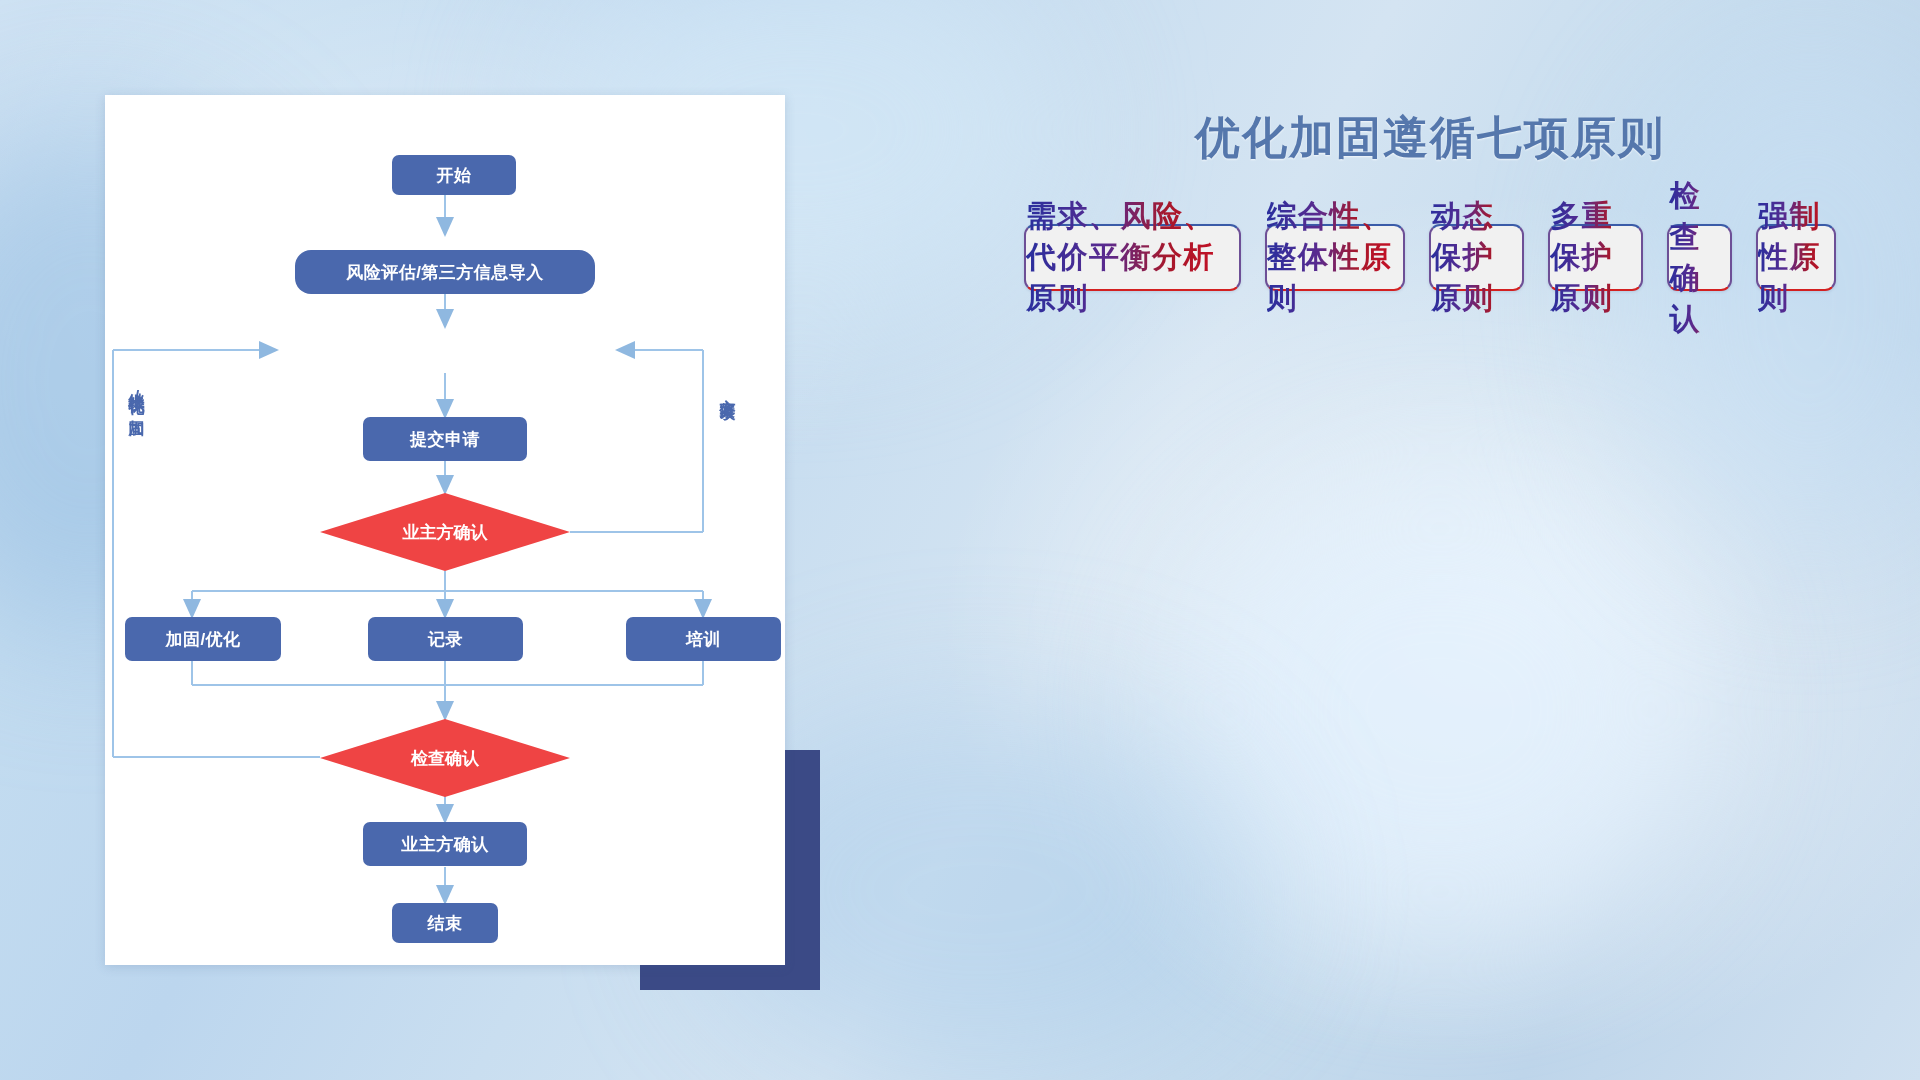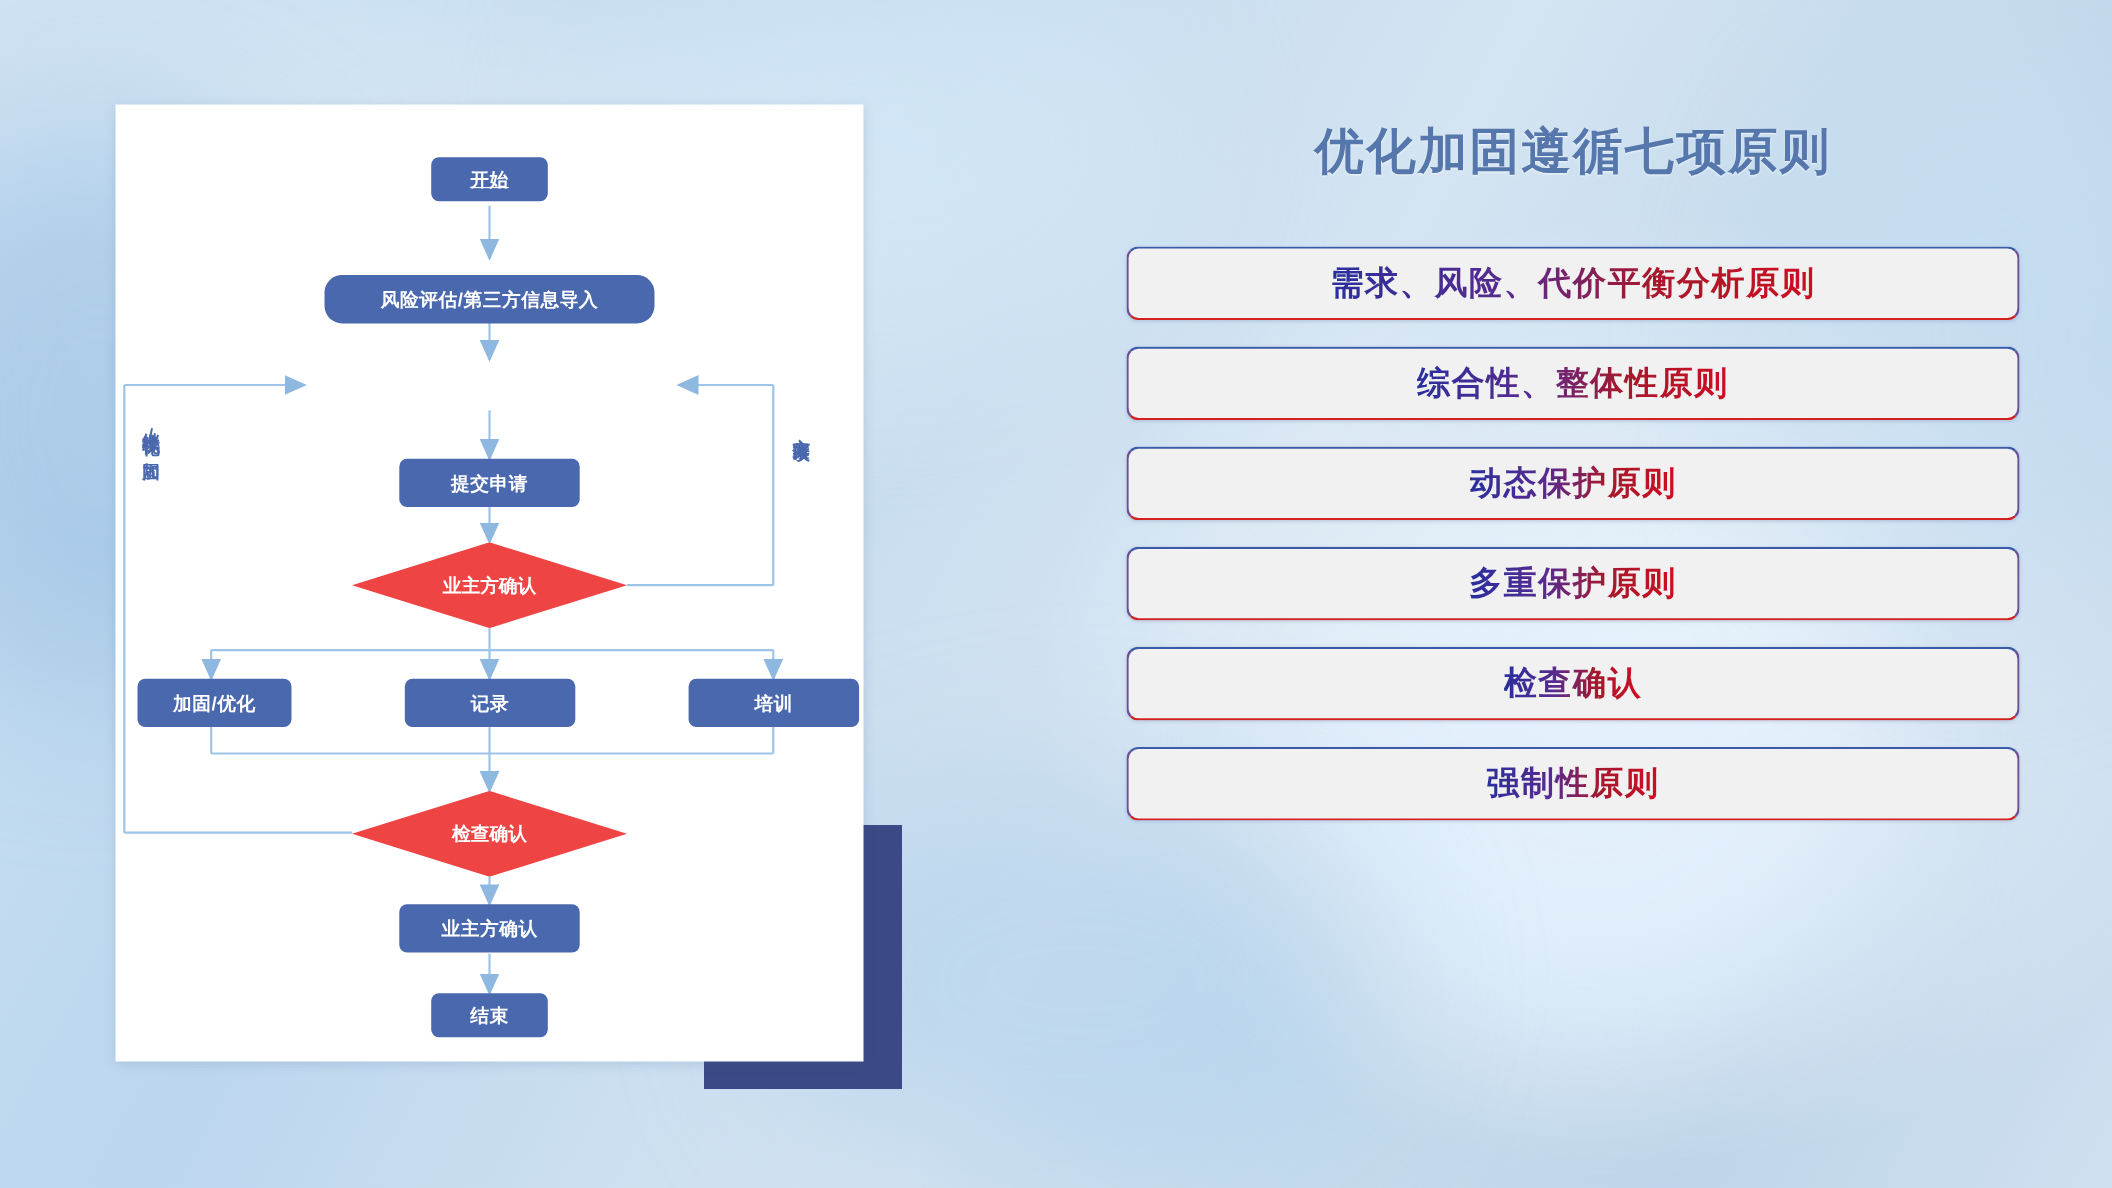--- a/index.html
+++ b/index.html
@@ -121,21 +121,21 @@
     font-weight: bold;
     color: #5577ac;
     letter-spacing: 2px;
     margin-top: 38px;
     margin-bottom: 56px;
     text-shadow: 0 1px 2px rgba(255,255,255,0.7);
   }
 
   .principle-list {
     display: flex;
-    flex-direction: column;
+    flex-direction: row;
     gap: 24px;
     padding: 0 24px;
   }
 
   .principle-card {
     position: relative;
     height: 67px;
     background: #f1f1f1;
     border-radius: 11px;
     border-top: 2px solid #3a5ba8;
@@ -206,38 +206,38 @@
       <line x1="215" y1="662" x2="8" y2="662"></line>
       <line x1="8" y1="662" x2="8" y2="255"></line>
       <line x1="8" y1="255" x2="172" y2="255" marker-end="url(#arr)"></line>
 
       <line x1="465" y1="437" x2="598" y2="437"></line>
       <line x1="598" y1="437" x2="598" y2="255"></line>
       <line x1="598" y1="255" x2="512" y2="255" marker-end="url(#arr)"></line>
     </g>
   </svg>
 
-  <div class="node" style="left:287px; top:48px; width:106px; height:40px;text-decoration:underline;">
+  <div class="node" style="left:287px; top:60px; width:124px; height:40px;">
     <span>开始</span>
   </div>
 
   <div class="node" style="left:190px; top:155px; width:300px; height:44px;border-radius:16px;">
     <span>风险评估/第三方信息导入</span>
   </div>
 
 
   <div class="node" style="left:258px; top:322px; width:164px; height:44px;">
     <span>提交申请</span>
   </div>
 
   <div class="diamond" style="left:215px; top:398px; width:250px; height:78px;">
     <span>业主方确认</span>
   </div>
 
-  <div class="node" style="left:20px; top:522px; width:140px; height:44px;">
+  <div class="node" style="left:20px; top:522px; width:156px; height:44px;">
     <span>加固/优化</span>
   </div>
 
   <div class="node" style="left:263px; top:522px; width:155px; height:44px;align-items:center;">
     <span>记录</span>
   </div>
 
   <div class="node" style="left:521px; top:522px; width:155px; height:44px;">
     <span>培训</span>
   </div>

